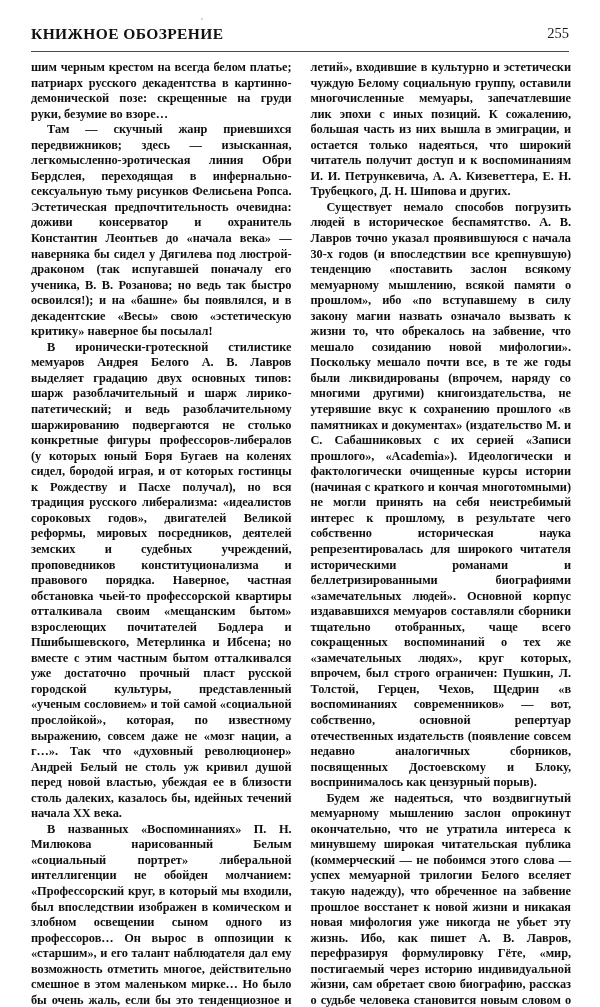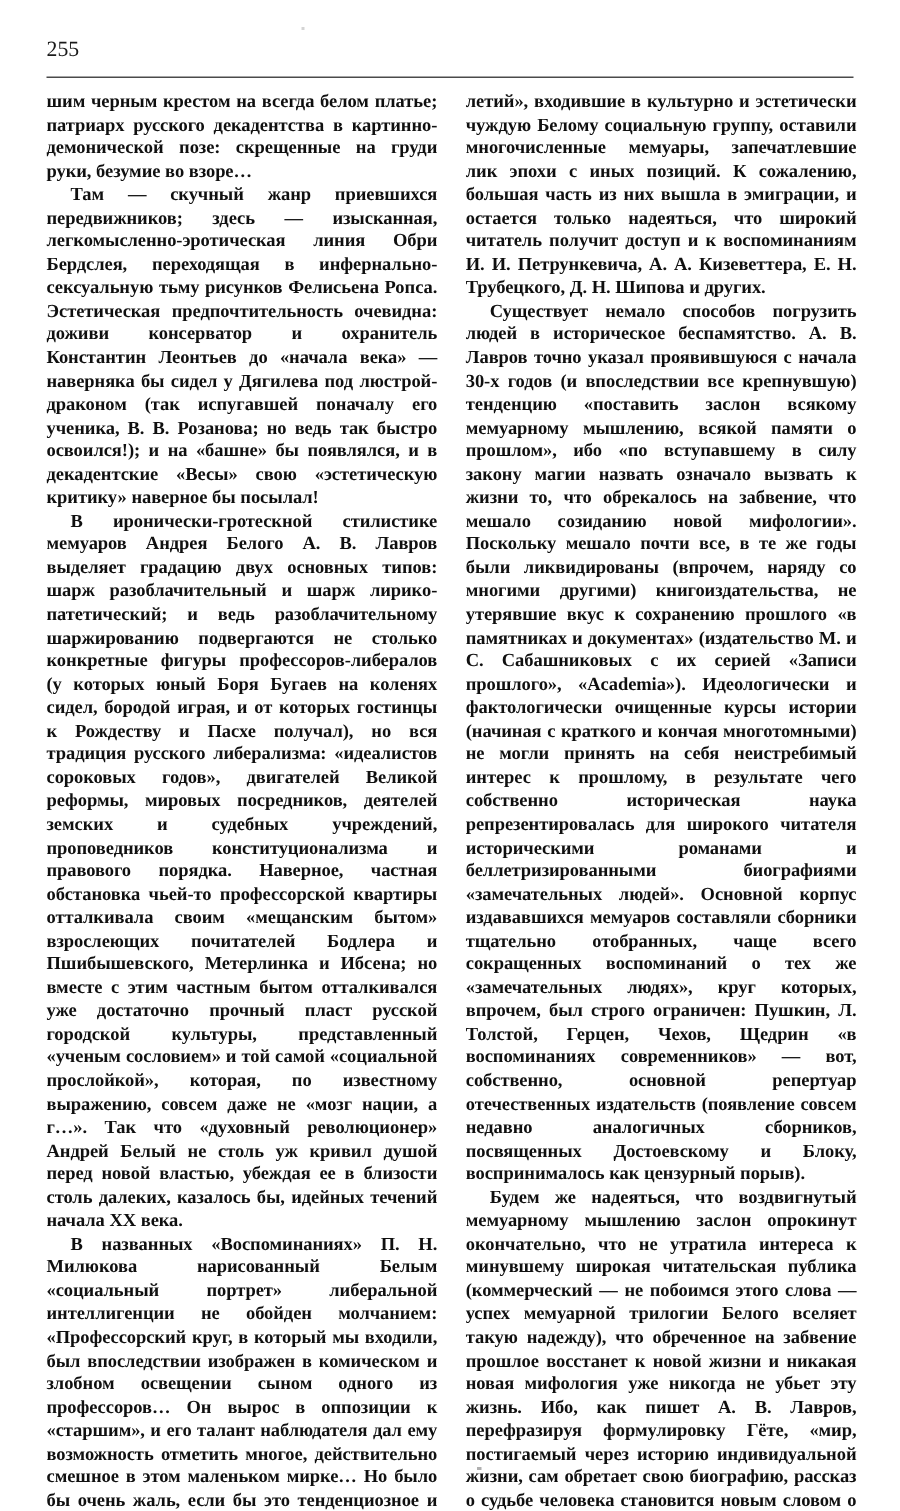--- a/index.html
+++ b/index.html
@@ -106,20 +106,21 @@
     opacity: .55;
     pointer-events: none;
   }
 </style>
 </head>
 <body>
 
 <div class="page">
 
   <div class="runhead">
+    <div class="runhead-title">КНИЖНОЕ ОБОЗРЕНИЕ</div>
     <div class="runhead-folio">255</div>
   </div>
   <div class="runhead-rule"></div>
 
   <div class="columns">
 
     <div class="col">
       <p class="cont">шим черным крестом на всегда белом платье; патриарх русского декадентства в картинно-демонической позе: скрещенные на груди руки, безумие во взоре…</p>
       <p class="indent">Там — скучный жанр приевшихся передвижников; здесь — изысканная, легкомысленно-эротическая линия Обри Бердслея, переходящая в инфернально-сексуальную тьму рисунков Фелисьена Ропса. Эстетическая предпочтительность очевидна: доживи консерватор и охранитель Константин Леонтьев до «начала века» — наверняка бы сидел у Дягилева под люстрой-драконом (так испугавшей поначалу его ученика, В. В. Розанова; но ведь так быстро освоился!); и на «башне» бы появлялся, и в декадентские «Весы» свою «эстетическую критику» наверное бы посылал!</p>
       <p class="indent">В иронически-гротескной стилистике мемуаров Андрея Белого А. В. Лавров выделяет градацию двух основных типов: шарж разоблачительный и шарж лирико-патетический; и ведь разоблачительному шаржированию подвергаются не столько конкретные фигуры профессоров-либералов (у которых юный Боря Бугаев на коленях сидел, бородой играя, и от которых гостинцы к Рождеству и Пасхе получал), но вся традиция русского либерализма: «идеалистов сороковых годов», двигателей Великой реформы, мировых посредников, деятелей земских и судебных учреждений, проповедников конституционализма и правового порядка. Наверное, частная обстановка чьей-то профессорской квартиры отталкивала своим «мещанским бытом» взрослеющих почитателей Бодлера и Пшибышевского, Метерлинка и Ибсена; но вместе с этим частным бытом отталкивался уже достаточно прочный пласт русской городской культуры, представленный «ученым сословием» и той самой «социальной прослойкой», которая, по известному выражению, совсем даже не «мозг нации, а г…». Так что «духовный революционер» Андрей Белый не столь уж кривил душой перед новой властью, убеждая ее в близости столь далеких, казалось бы, идейных течений начала XX века.</p>

